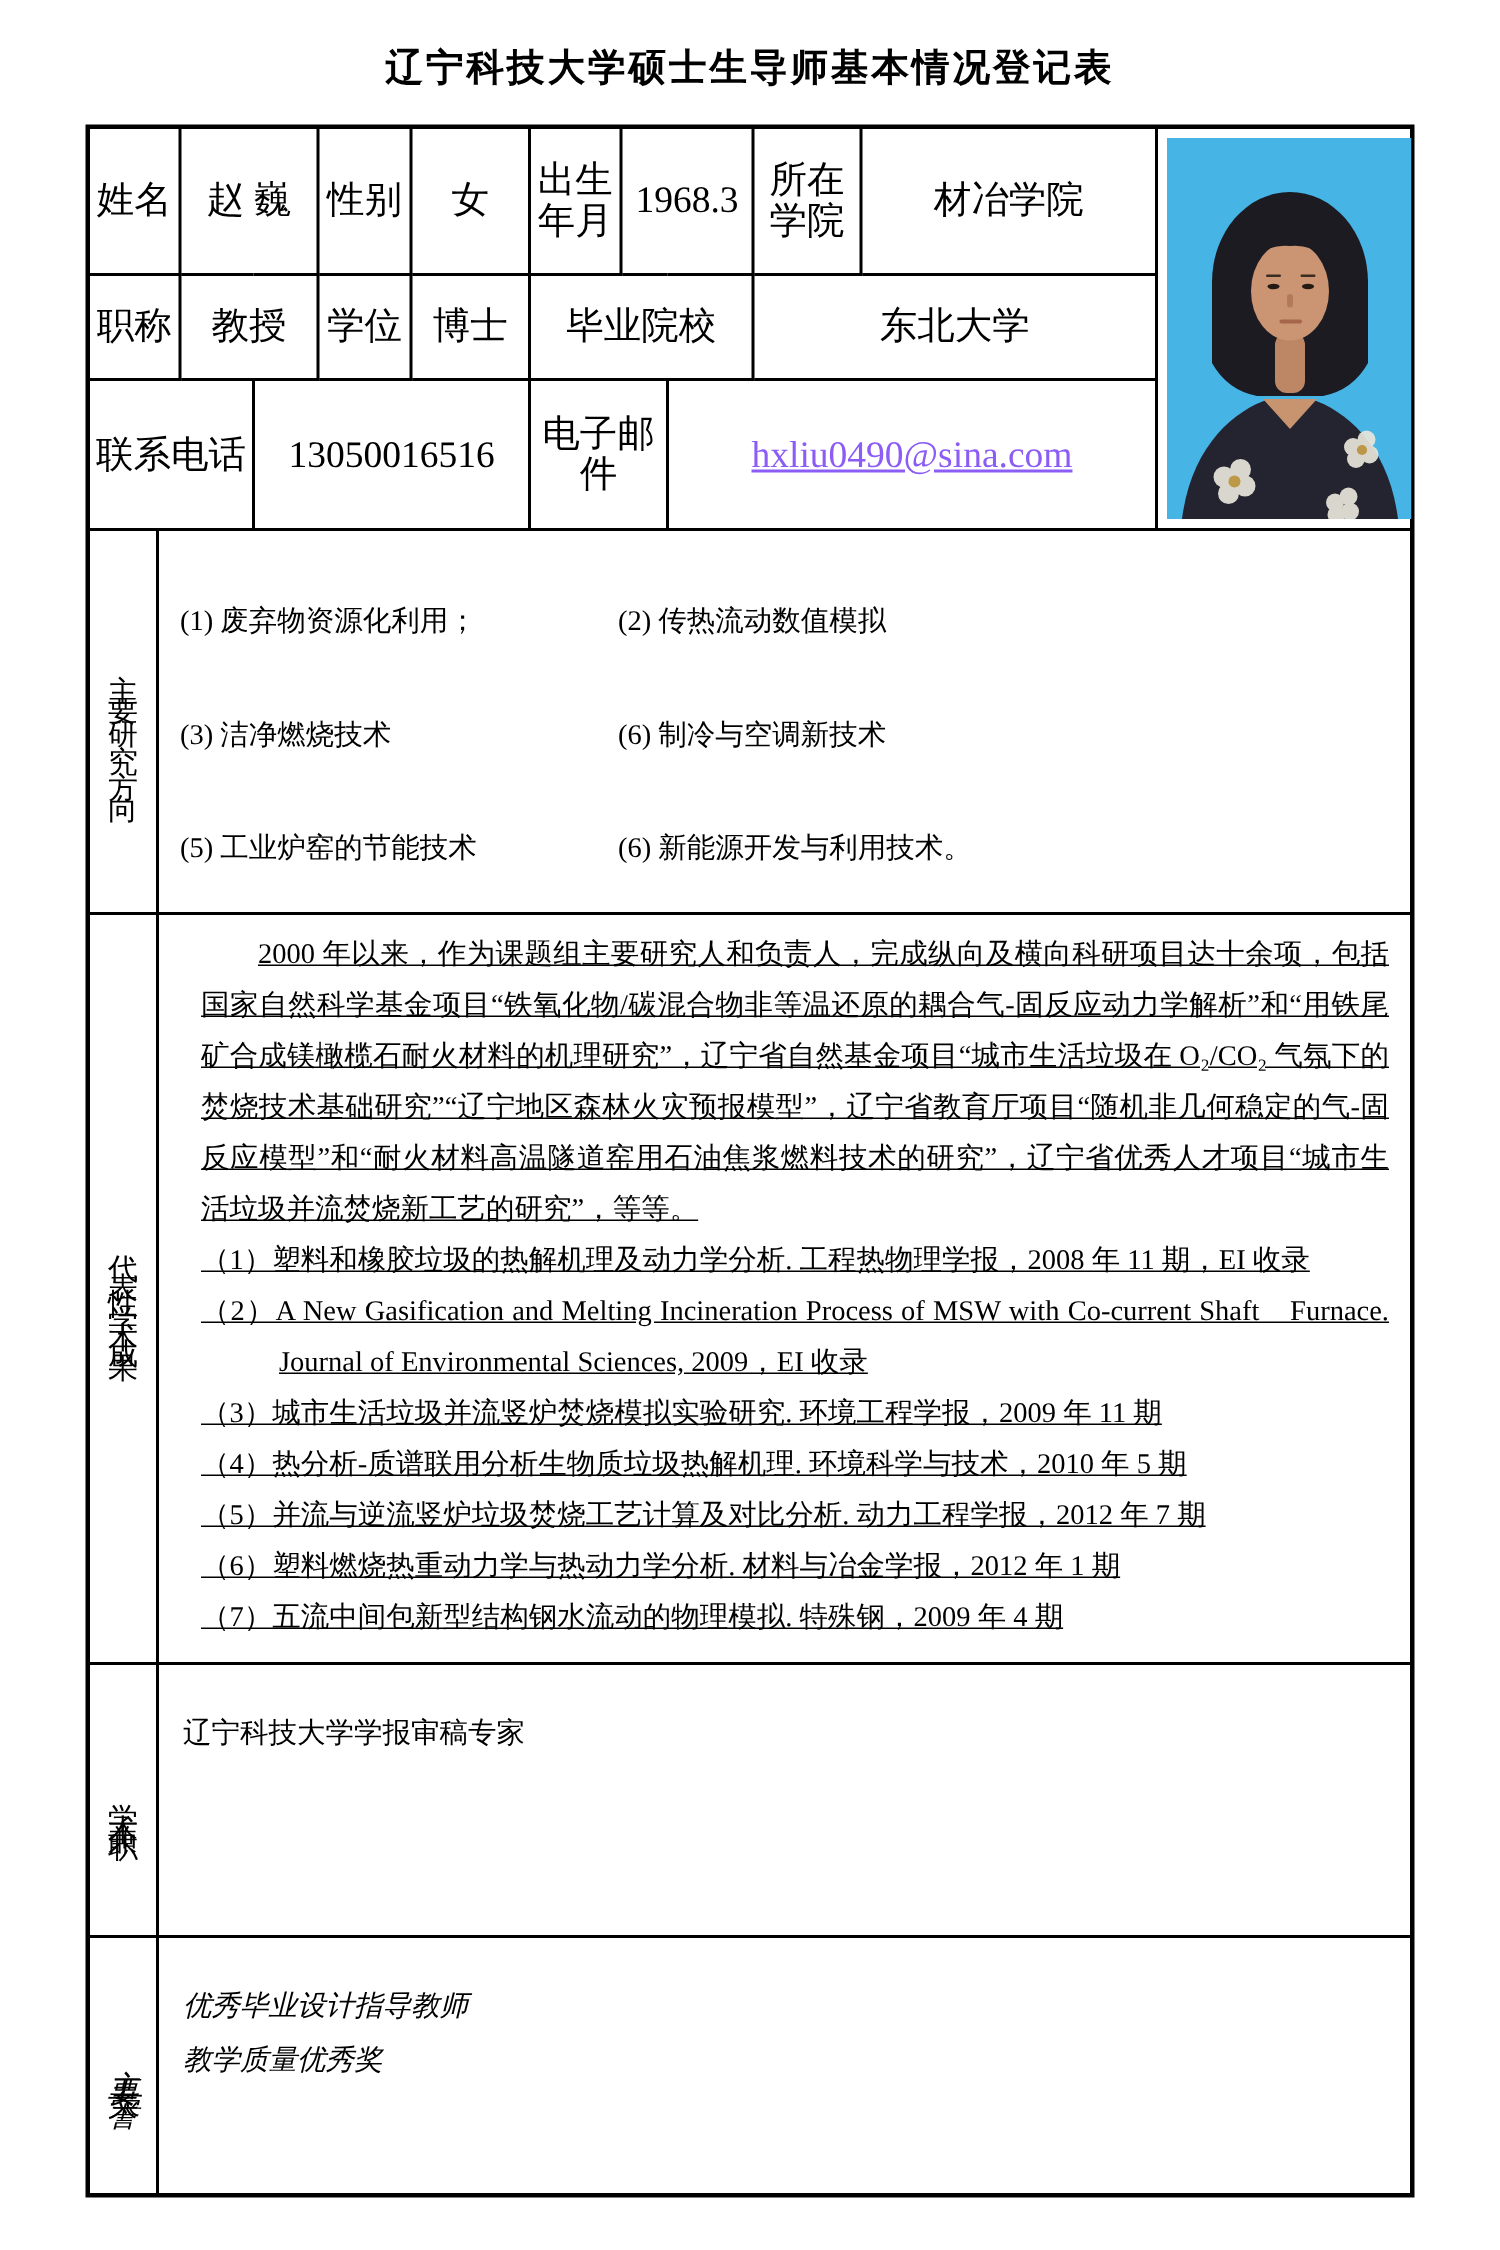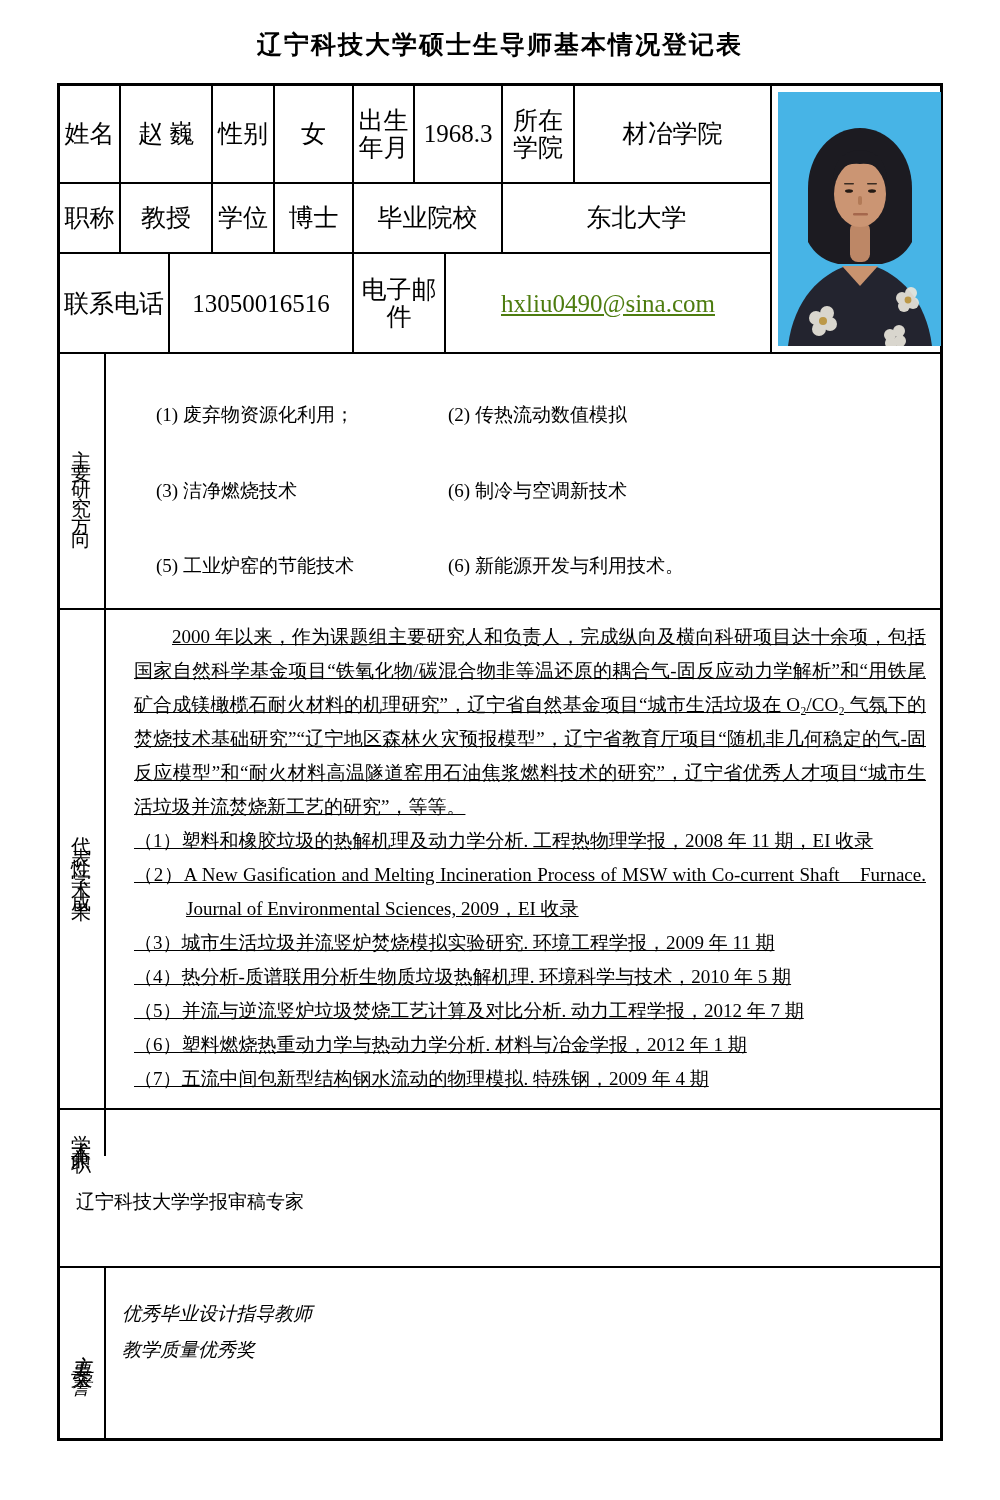--- a/index.html
+++ b/index.html
@@ -40,21 +40,21 @@
   }
   tr.r1 { height:90px; }
   tr.r2 { height:66px; }
   tr.r3 { height:92px; }
   td.photo-cell { padding:0; vertical-align:middle; }
   .photo-box {
     width:163px; height:254px;
     margin:4px auto;
   }
   .photo-box svg { width:100%; height:100%; display:block; }
-  .email-link { text-decoration:underline; color:#4d7c0f; }
+  .email-link { text-decoration:underline; color:#8b5cf6; }
   
   .section {
     display:flex;
     border-top:2px solid #000;
     overflow:hidden;
   }
   .vlabel {
     width:46px;
     flex:0 0 46px;
     border-right:2px solid #000;
@@ -64,33 +64,32 @@
     font-size:20px;
   }
   .vlabel span {
     writing-mode:vertical-rl;
     text-orientation:upright;
   }
   .sec-research { height:256px; }
   .sec-research .vlabel span { letter-spacing:16px; }
   .sec-achieve { height:500px; }
   .sec-achieve .vlabel span { letter-spacing:11px; }
-  .sec-parttime { height:158px;flex-direction:column; }
+  .sec-parttime { height:182px; }
   .sec-parttime .vlabel span { letter-spacing:7px; }
   .sec-honors { height:172px;font-style:italic; }
   .sec-honors .vlabel span { letter-spacing:7px; }
   .sec-content { flex:1 1 auto; font-size:19px; }
   
   .research-grid {
     display:grid;
     grid-template-columns:292px 1fr;
     row-gap:17px;
     padding:44px 8px 0 14px;
     line-height:33px;
-    margin-left:36px;
   }
   
   .achieve-body { padding:10px 14px 0 28px; line-height:34px;text-decoration:underline; }
   .achieve-body p.par { text-align:justify; text-indent:2em; }
   .paper-list { margin-top:0; }
   .paper-item {
     padding-left:52px;
     text-indent:-52px;
     text-align:justify;
   }

